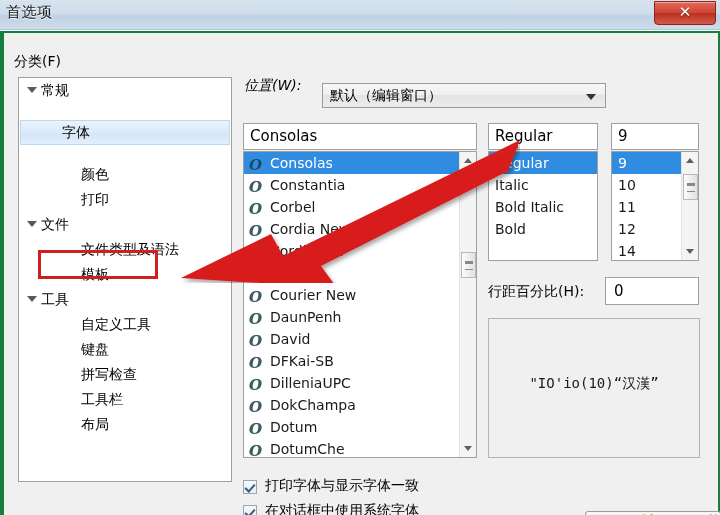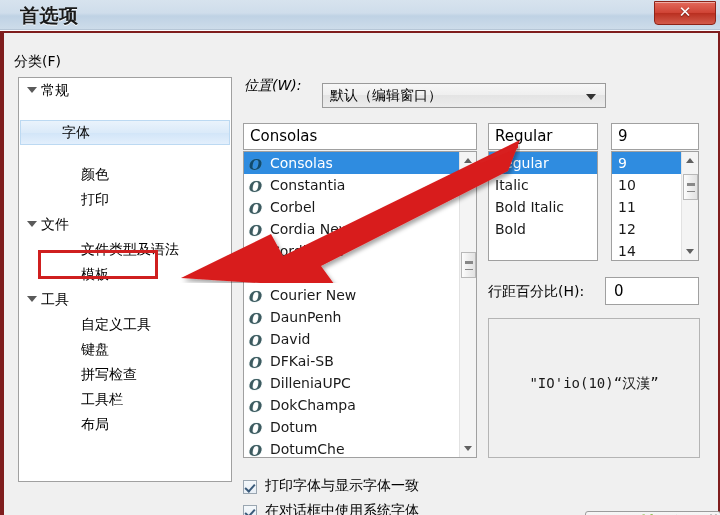--- a/index.html
+++ b/index.html
@@ -14,43 +14,42 @@
     position: relative;
   }
 
   
   #titlebar {
     position: absolute; left: 0; top: 0; width: 720px; height: 30px;
     background: linear-gradient(to bottom, #d7e3ee 0%, #cfddeb 45%, #bfd2e4 55%, #cddcea 100%);
     border-bottom: 1px solid #b6c6d6;
   }
   #titlebar-text {
-    position: absolute; left: 20px; top: 3px;
-    font-size: 19px; color: #1a1a1a; letter-spacing: .5px;
+    position: absolute; left: 6px; top: 3px;
+    font-size: 15px; color: #1a1a1a; letter-spacing: .5px;
     text-shadow: 0 1px 0 rgba(255,255,255,.85);
-    font-weight: bold;
   }
   #close-button {
     position: absolute; right: 4px; top: 1px; width: 62px; height: 24px;
     background: linear-gradient(to bottom, #e36a5c 0%, #cf4334 50%, #b92f20 51%, #d35a4a 100%);
     border: 1px solid #8d2418;
     border-radius: 0 0 4px 4px;
     box-shadow: inset 0 1px 0 rgba(255,255,255,.45);
     cursor: pointer;
   }
   #close-button .x {
     position: absolute; left: 0; right: 0; top: 1px;
     text-align: center; color: #fff; font-size: 15px; font-weight: bold;
     text-shadow: 0 1px 1px rgba(0,0,0,.45);
   }
 
   
   #dialog {
     position: absolute; left: 0; top: 30px; width: 720px; height: 485px;
-    background: #7f1d1d;
+    background: #15803d;
     border-top: 1px solid #fbfcfd;
   }
   #dialog-inner {
     position: absolute; left: 4px; top: 2px; right: 2px; bottom: 0;
     background: #f0f0f0;
   }
 
   .lbl {
     position: absolute; font-size: 14px; color: #000;
     white-space: nowrap;

